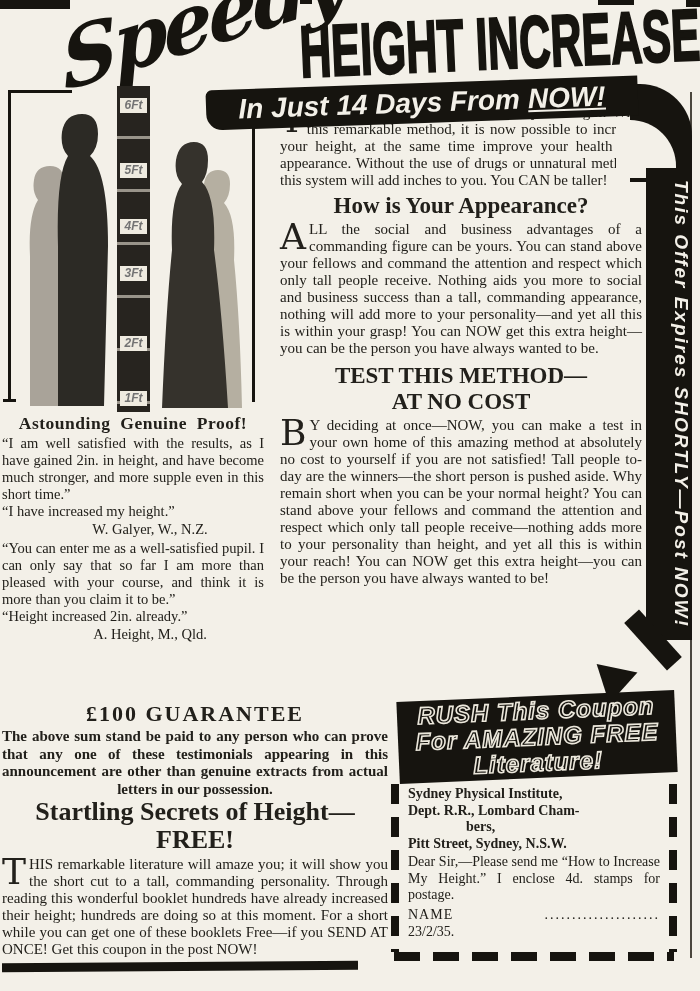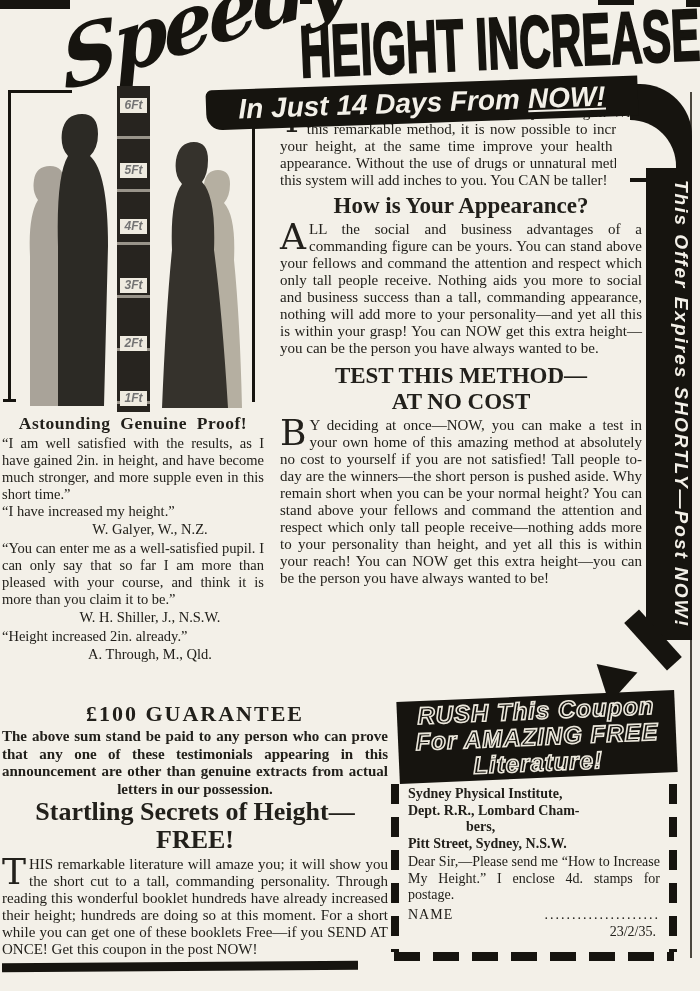--- a/index.html
+++ b/index.html
@@ -113,21 +113,21 @@
     background:repeating-linear-gradient(180deg,#16140f 0 20px,transparent 20px 33px); }
   #dash-left { left:1px; } #dash-right { left:279px; }
   #dash-bottom { position:absolute; left:4px; top:258px; width:280px; height:9px;
     background:repeating-linear-gradient(90deg,#16140f 0 26px,transparent 26px 39px); }
   #coupon-content { position:absolute; left:18px; top:92px; width:252px; font-size:14px; line-height:16.5px; }
   .addr-line { font-weight:bold; }
   .addr-indent { padding-left:58px; }
   #coupon-body { margin-top:2px; text-align:justify; }
   .fill-row { display:flex; gap:14px; margin-top:3px; letter-spacing:1px;justify-content:space-between; }
   .fill-dots { letter-spacing:2px; overflow:hidden; white-space:nowrap; }
-  #coupon-date { text-align:right; padding-right:4px; margin-top:1px; }
+  #coupon-date { padding-right:4px; margin-top:1px; }
 </style>
 </head>
 <body>
 
 <div id="page">
 
   <div class="abs top-mark" style="left:0;top:0;width:70px;height:9px"></div>
   <div class="abs top-mark" style="left:598px;top:0;width:36px;height:5px"></div>
   <div class="abs top-mark" style="left:686px;top:0;width:14px;height:7px"></div>
   <div class="abs top-mark" style="left:300px;top:0;width:12px;height:4px"></div>
@@ -156,39 +156,38 @@
 
   <svg class="abs" style="left:16px;top:96px" width="105" height="312" viewBox="0 0 105 312">
     <path d="M14,310 L14,160 Q12,120 22,104 Q16,96 18,84 Q20,70 34,70 Q48,70 48,86 Q48,96 44,102 Q58,114 58,160 L56,310 Z" fill="#a9a399"></path>
     <path d="M42,310 L42,150 Q40,80 52,60 Q44,52 46,36 Q49,18 66,18 Q82,18 82,38 Q82,52 74,60 Q92,76 92,150 L88,310 Z" fill="#2c2a25"></path>
   </svg>
 
   <div class="abs" id="pole">
     <div class="pole-label" style="top:12px">6Ft</div>
     <div class="pole-label" style="top:77px">5Ft</div>
     <div class="pole-label" style="top:133px">4Ft</div>
-    <div class="pole-label" style="top:192px">3Ft</div>
+    <div class="pole-label" style="top:180px">3Ft</div>
     <div class="pole-label" style="top:250px">2Ft</div>
     <div class="pole-label" style="top:305px">1Ft</div>
   </div>
 
   <svg class="abs" style="left:150px;top:130px" width="95" height="278" viewBox="0 0 95 278">
     <path d="M46,278 Q44,190 50,130 Q48,88 58,74 Q52,66 54,54 Q56,40 68,40 Q80,40 80,54 Q80,66 74,73 Q86,86 84,130 Q90,190 92,278 Z" fill="#b5afa1"></path>
     <path d="M12,278 Q16,180 22,120 Q20,70 32,54 Q24,46 26,30 Q29,12 44,12 Q58,12 58,30 Q58,44 52,52 Q66,66 64,120 Q72,180 78,278 Z" fill="#35322c"></path>
   </svg>
 
   <div class="abs" id="left-col">
     <div class="sub-heading">Astounding Genuine Proof!</div>
     <div class="quote">“I am well satisfied with the results, as I have gained 2in. in height, and have become much stronger, and more supple even in this short time.”</div>
     <div class="quote">“I have increased my height.”</div>
     <div class="attribution">W. Galyer, W., N.Z.</div>
     <div class="quote">“You can enter me as a well-satisfied pupil.  I can only say that so far I am more than pleased with your course, and think it is more than you claim it to be.”</div>
-    <div class="attribution">W. H. Shiller, J., N.S.W.</div>
     <div class="quote">“Height increased 2in. already.”</div>
-    <div class="attribution">A. Through, M., Qld.</div>
+    <div class="attribution">A. Height, M., Qld.</div>
   </div>
 
   <div class="abs" id="right-col">
     <p><span class="dropcap">Y</span><span>OU can now add several inches to your height!  With this remarkable method, it is now possible to increase your height, at the same time improve your health and appearance.  Without the use of drugs or unnatural methods this system will add inches to you.  You CAN be taller!</span></p>
     <div class="section-heading">How is Your Appearance?</div>
     <p><span class="dropcap">A</span><span>LL the social and business advantages of a commanding figure can be yours. You can stand above your fellows and command the attention and respect which only tall people receive.  Nothing aids you more to social and business success than a tall, commanding appearance, nothing will add more to your personality—and yet all this is within your grasp!  You can NOW get this extra height—you can be the person you have always wanted to be.</span></p>
     <div class="section-heading tight">TEST THIS METHOD—</div>
     <div class="section-heading tight2">AT NO COST</div>
     <p><span class="dropcap">B</span><span>Y deciding at once—NOW, you can make a test in your own home of this amazing method at absolutely no cost to yourself if you are not satisfied!  Tall people to-day are the winners—the short person is pushed aside.  Why remain short when you can be your normal height?  You can stand above your fellows and command the attention and respect which only tall people receive—nothing adds more to your personality than height, and yet all this is within your reach!  You can NOW get this extra height—you can be the person you have always wanted to be!</span></p>
   </div>

